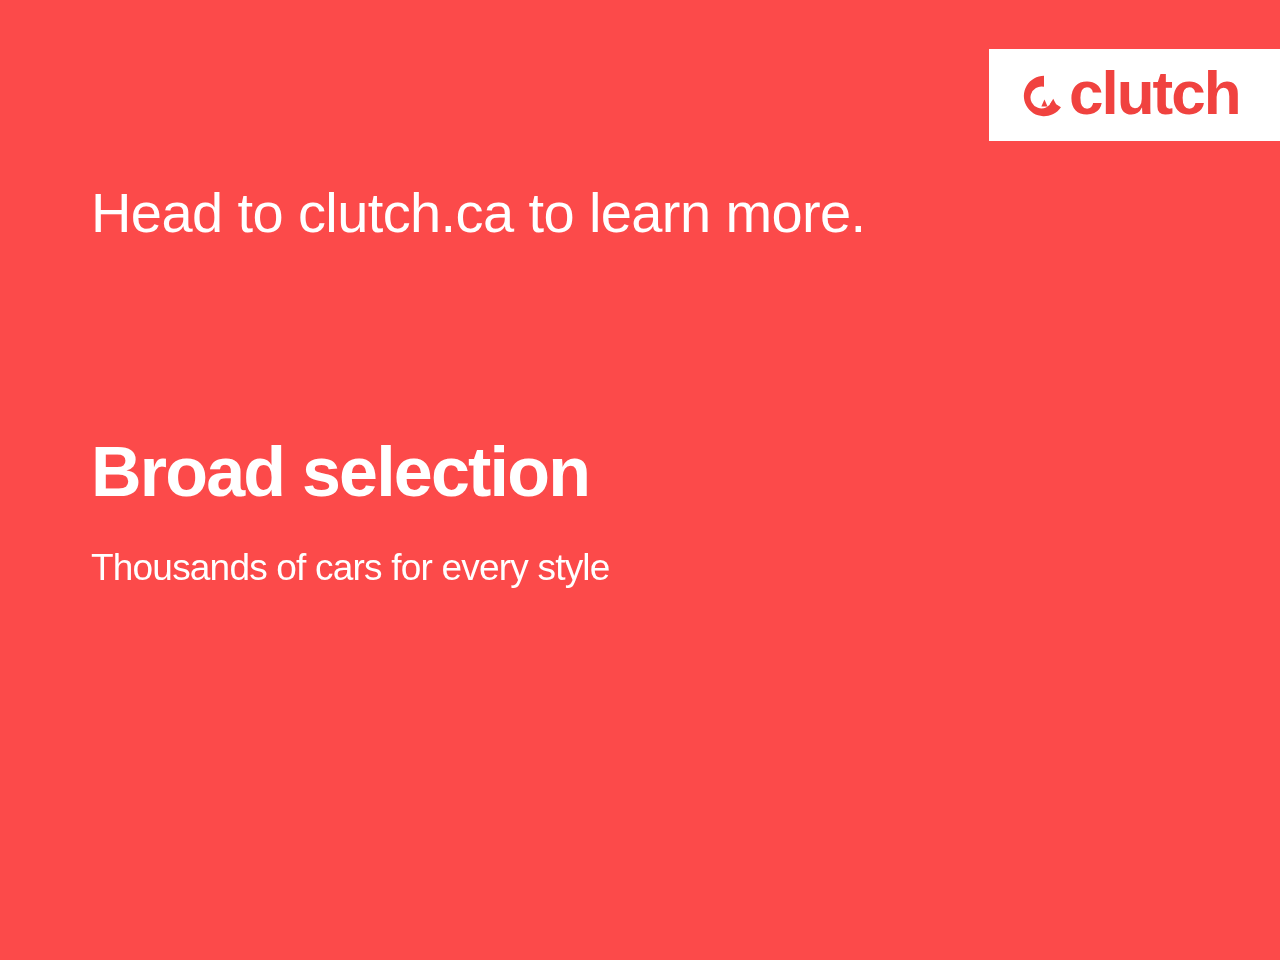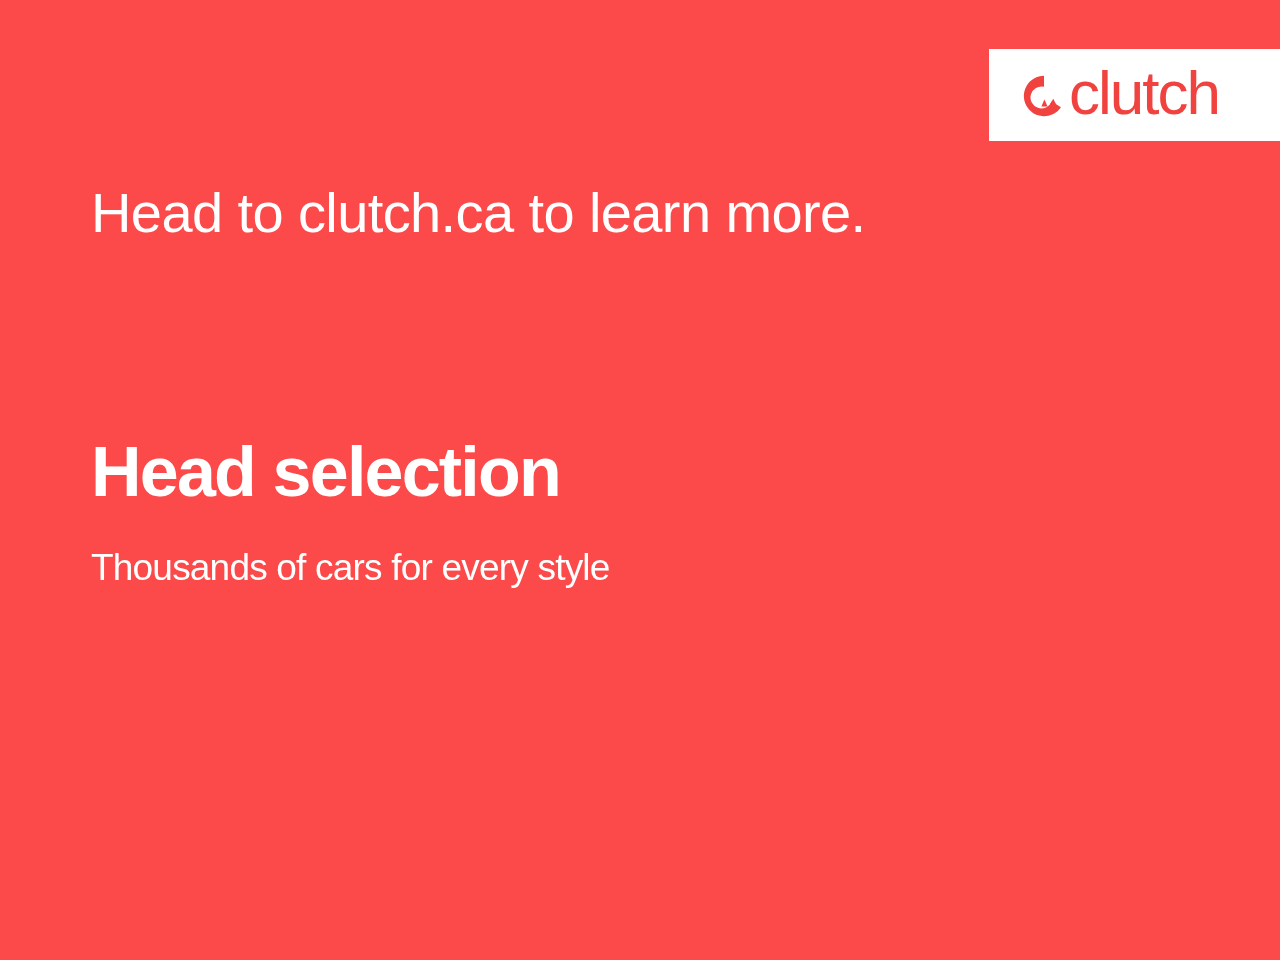--- a/index.html
+++ b/index.html
@@ -46,21 +46,21 @@
     display: block;
     width: 44px;
     height: 44px;
     margin-right: 3px;
     margin-top: 2px;
   }
 
   #logo-wordmark {
     font-family: "Liberation Sans", sans-serif;
     font-size: 62px;
-    font-weight: 400;
+    font-weight: 700;
     letter-spacing: -2.0px;
     color: #f0423f;
     line-height: 1;
     position: relative;
     top: -2px;
   }
 
   
   #eyebrow {
     position: absolute;
@@ -121,19 +121,19 @@
         <path d="M44 74 L58 74 L51 58 Z" fill="#f0423f"></path>
         <path d="M63 70 L78 70 L71 56 Z" fill="#f0423f"></path>
       </svg>
 
       <span id="logo-wordmark" style="color: rgb(240, 66, 63);">clutch</span>
     </div>
   </div>
 
   <div id="eyebrow">Head to clutch.ca to learn more.</div>
 
-  <div id="headline">Head selection</div>
+  <div id="headline">Broad selection</div>
 
   <div id="subheadline">
     <span class="sub-line">Thousands of cars for every style</span>
   </div>
 
 </div>
 
 </body></html>

